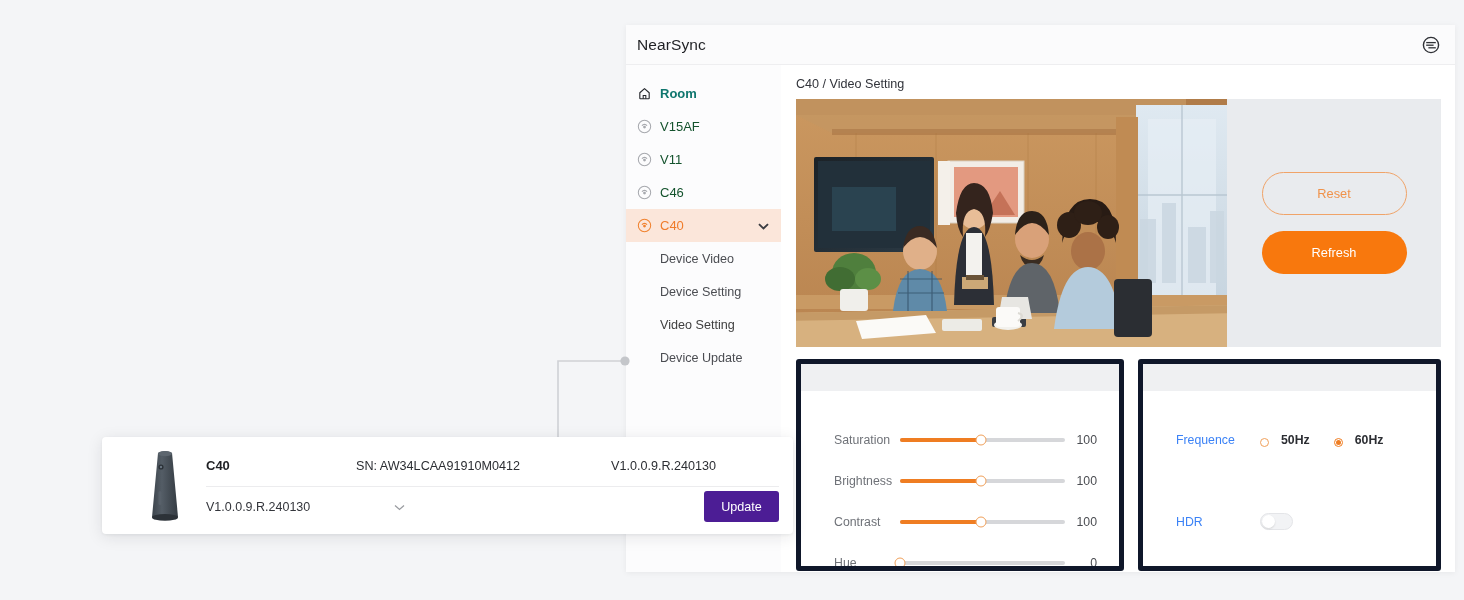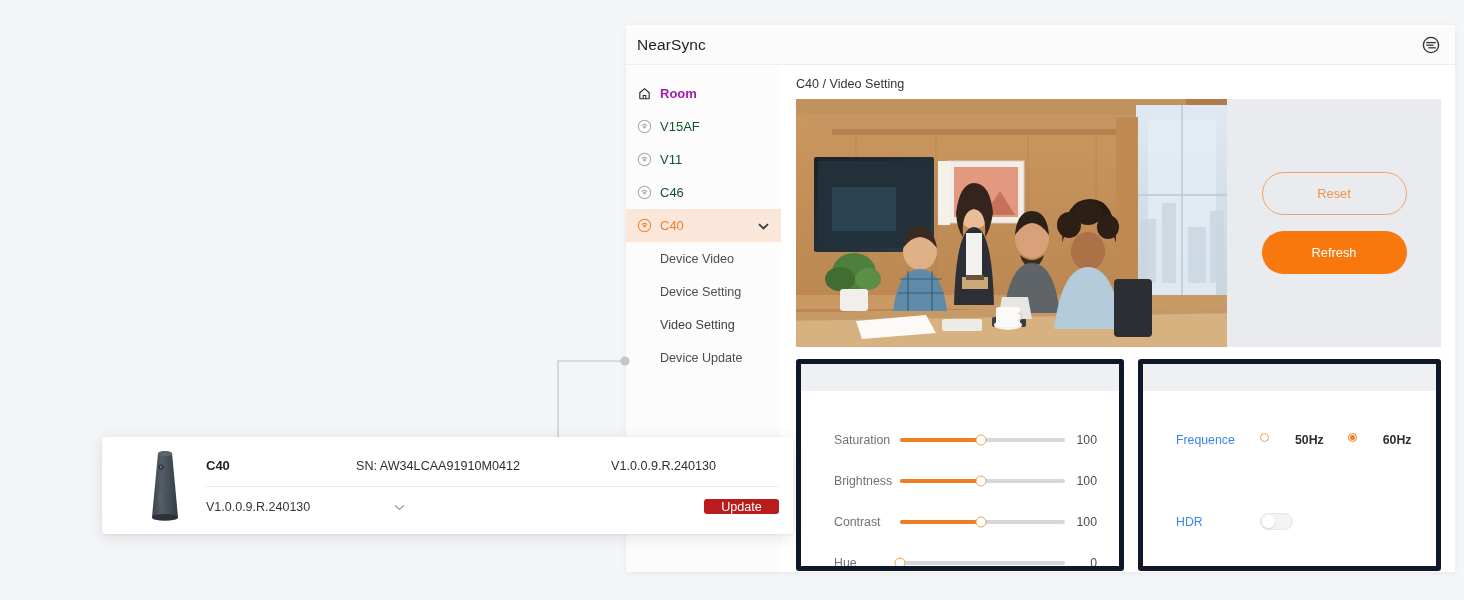--- a/index.html
+++ b/index.html
@@ -49,21 +49,21 @@
     position: relative;
     display: flex; align-items: center;
     height: 33px;
     padding-left: 6px;
     font-size: 13px;
     color: #14532d;
     cursor: pointer;
   }
   .nav-item .nav-ico { width: 24px; display:flex; align-items:center; justify-content:center; flex:0 0 24px; }
   .nav-item .nav-label { margin-left: 4px; }
-  .nav-item.root { color: #a21caf; font-weight: 600; }
+  .nav-item.root { color: #0f766e; font-weight: 600; }
   .nav-item.active {
     background: #fbe6da;
     color: #f07c2a;
   }
   .nav-item.active .nav-label { color: #f07c2a; }
   .nav-chevron { position: absolute; right: 12px; top: 50%; transform: translateY(-50%); }
 
   .sub-item {
     display: flex; align-items: center;
     height: 33px;
@@ -131,21 +131,21 @@
   .thumb {
     position: absolute; top: 50%; width: 11px; height: 11px; border-radius: 50%;
     background: #ffffff; border: 1.5px solid #f0a05a;
     transform: translate(-50%,-50%); cursor: pointer;
   }
   .slider-val { width: 46px; text-align: right; font-size: 12.3px; color: #4b4d52; }
 
   .opt-row { display: flex; align-items: center; height: 41px; }
   .opt-label { width: 84px; flex: 0 0 84px; font-size: 12.3px; color: #3b82f6; }
   .radio-group { display: flex; align-items: center; gap: 24px; }
-  .radio { display: flex; align-items: flex-start; gap: 26px; cursor: pointer; }
+  .radio { display: flex; align-items: flex-end; gap: 12px; cursor: pointer; }
   .radio-dot {
     width: 9px; height: 9px; border-radius: 50%;
     border: 1px solid #f0a05a; background: #fff;
     display: flex; align-items: center; justify-content: center;
   }
   .radio.checked .radio-dot { border-color: #ef7d22; }
   .radio.checked .radio-dot::after {
     content: ""; width: 5px; height: 5px; border-radius: 50%; background: #ef7d22;
   }
   .radio-text { font-size: 12.3px; color: #2c2e33; font-weight: 600; }
@@ -182,22 +182,22 @@
   .m-sn { width: 255px; flex: 0 0 255px; font-size: 12.6px; color: #2c2e33; }
   .m-ver { font-size: 12.6px; color: #2c2e33; }
   .modal-bottom { display: flex; align-items: center; flex: 1; }
   .select {
     width: 205px; flex: 0 0 205px;
     display: flex; align-items: center; justify-content: space-between;
     font-size: 12.5px; color: #34363c; cursor: pointer; padding-right: 6px;
   }
   .btn-update {
     margin-left: auto;
-    width: 75px; height: 15px; border-radius: 3px;
-    background: #b91c1c; color: #fff; font-size: 12.6px;
+    width: 75px; height: 31px; border-radius: 3px;
+    background: #4c1d95; color: #fff; font-size: 12.6px;
     display: flex; align-items: center; justify-content: center; cursor: pointer;
   }
 </style>
 </head>
 <body>
 
 <div id="root">
 
   <div class="app-window">
 

